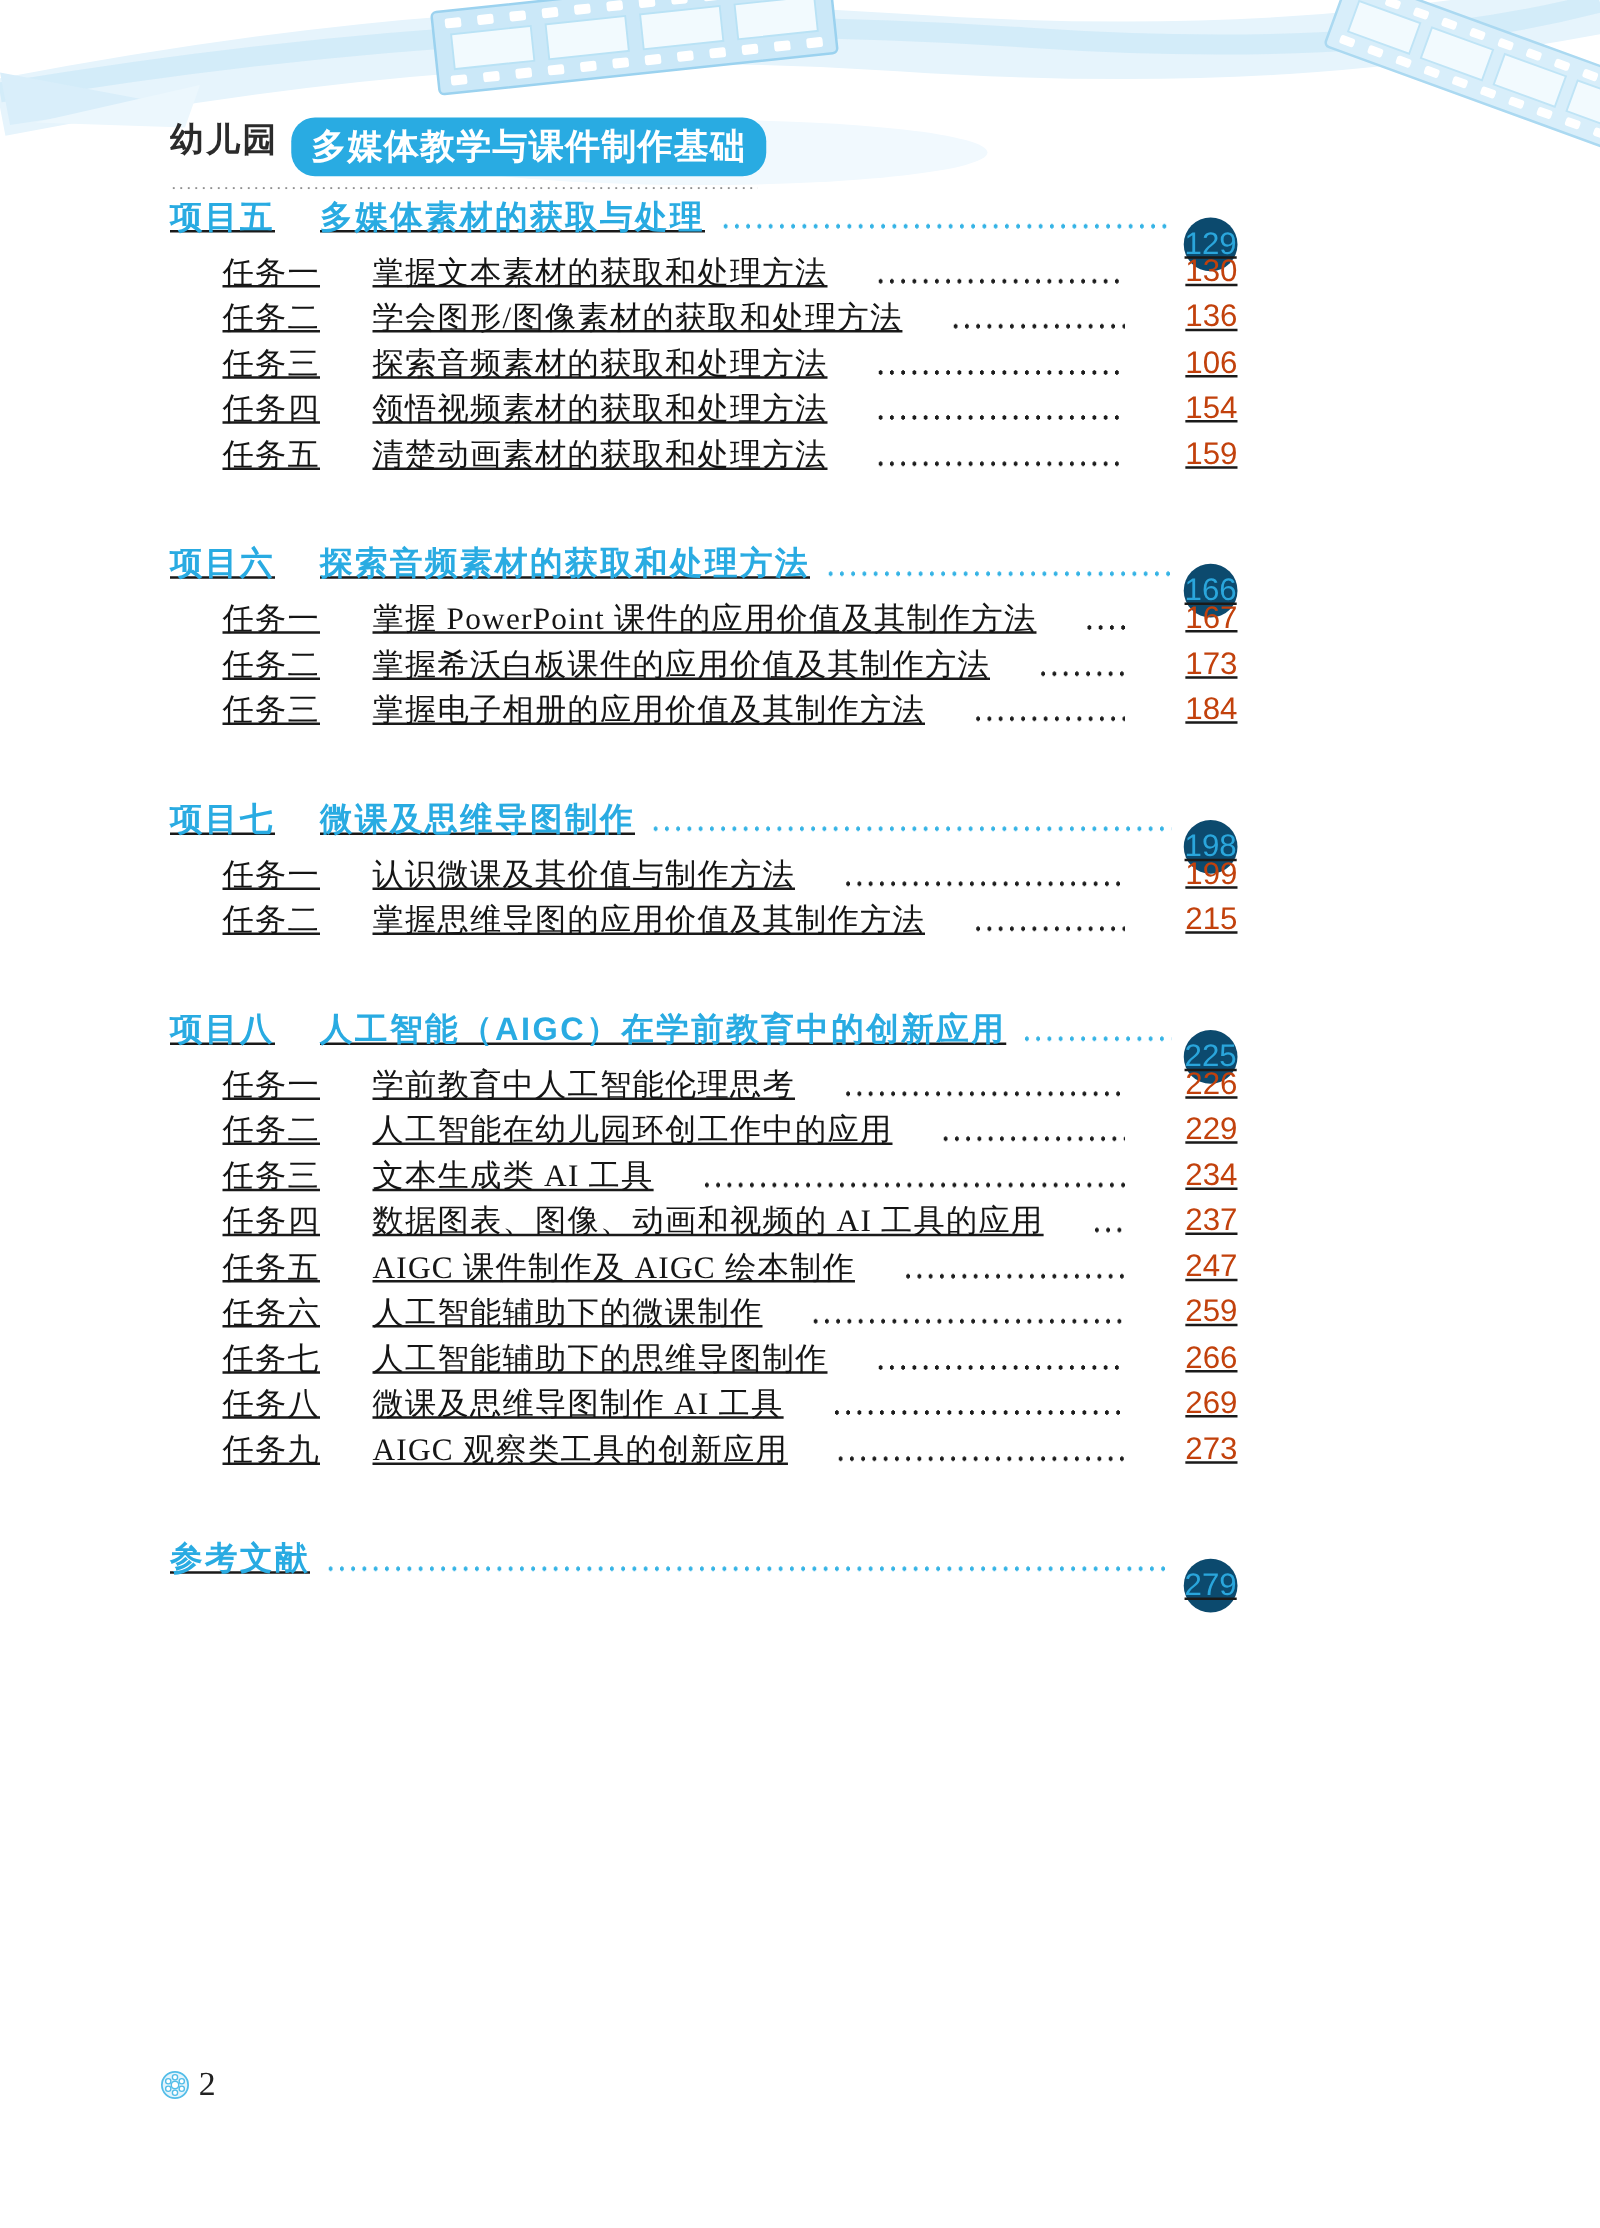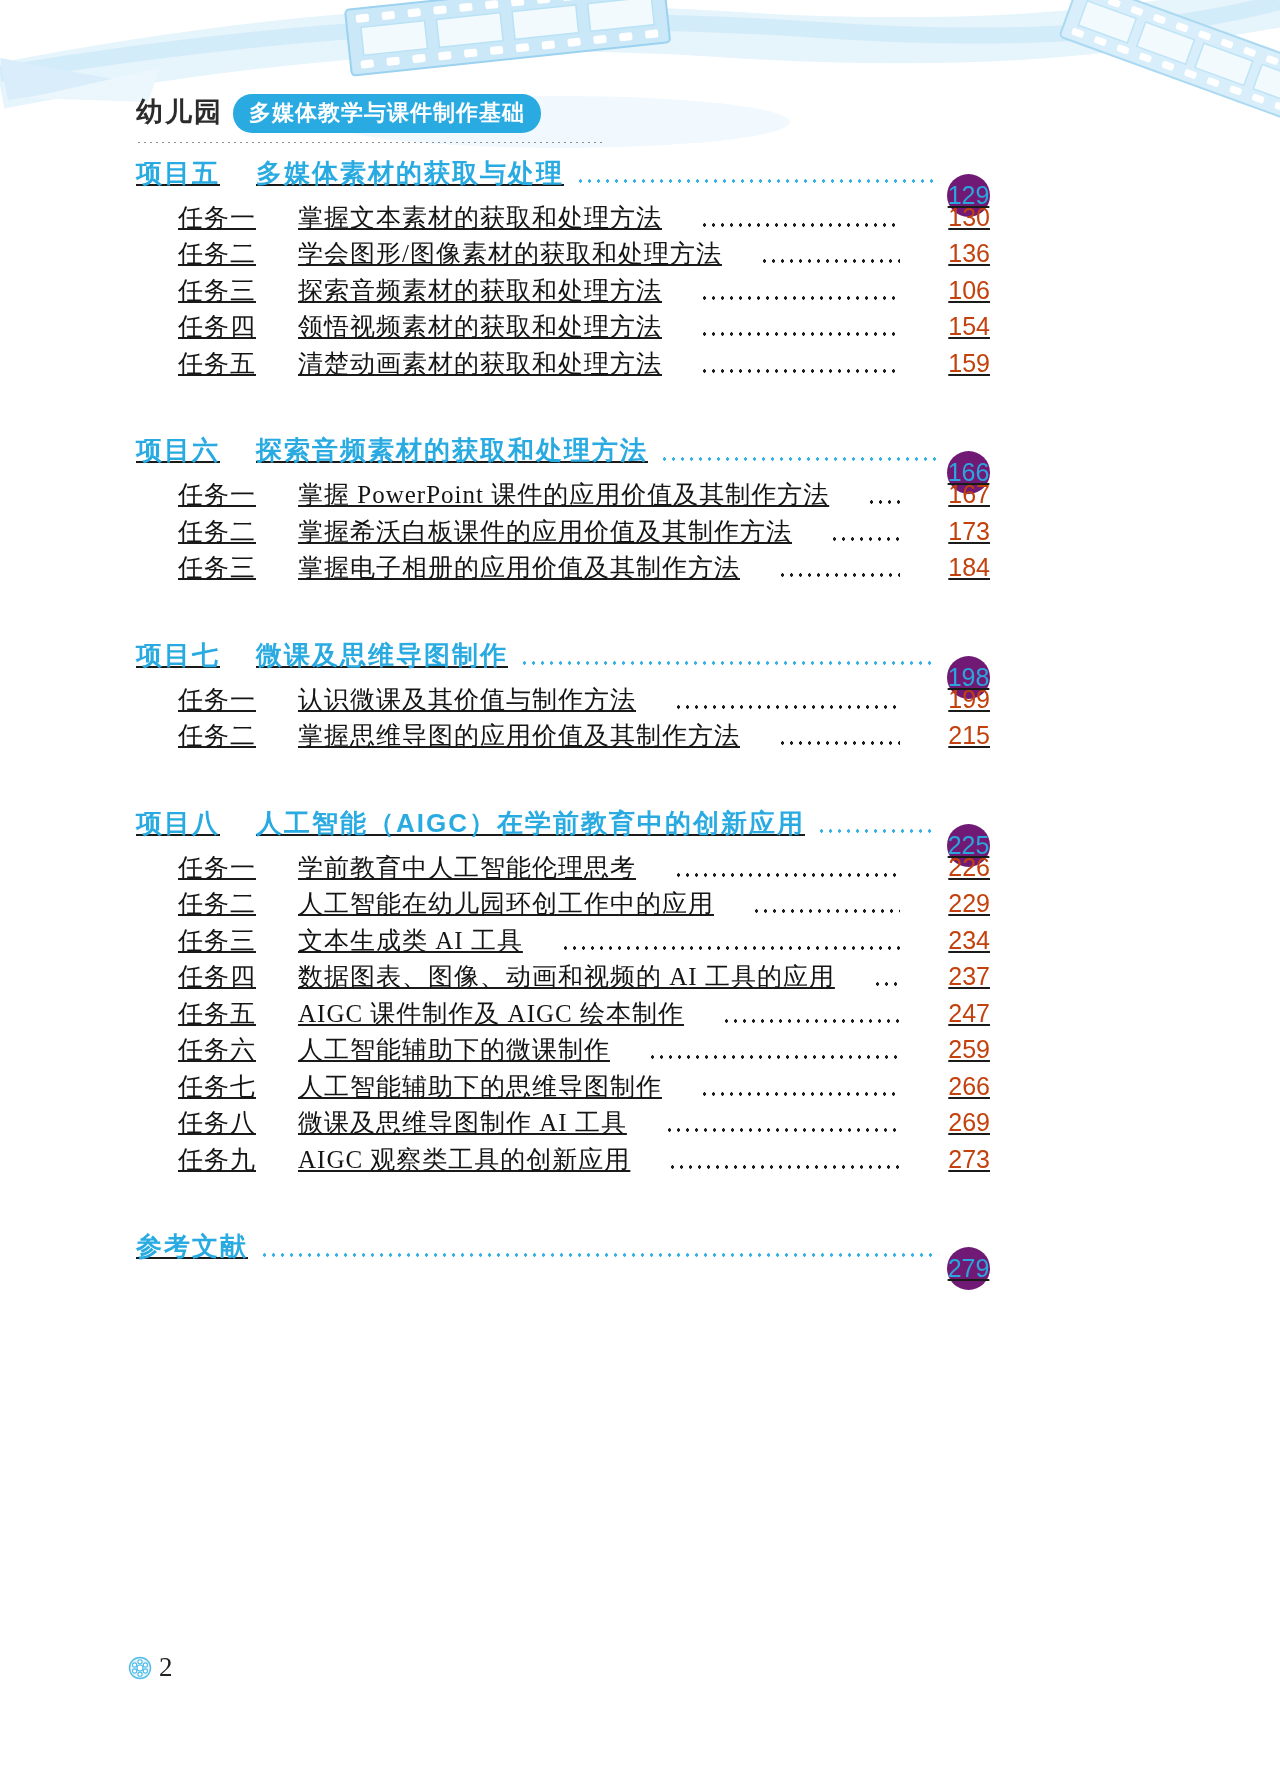--- a/index.html
+++ b/index.html
@@ -11,21 +11,21 @@
 
   
   .header { position:absolute; top:94px; left:136px; }
   .header-line { display:flex; align-items:flex-start; gap:10px; }
   .header-prefix {
     font-family:"Liberation Sans","DejaVu Sans",sans-serif; font-weight:bold;
     font-size:27px; color:#2b2b2b; letter-spacing:2px;
   }
   .header-badge {
     background:#29abe2; color:#ffffff; font-family:Liberation Mono, monospace;
-    font-weight:bold; font-size:22px; padding:4px 16px 5px; border-radius:19px; letter-spacing:1px;
+    font-weight:bold; font-size:28px; padding:4px 16px 5px; border-radius:19px; letter-spacing:1px;
   }
   .header-dots {
     margin-top:8px; height:3px; width:470px;
     background-image:radial-gradient(circle,#8f8f8f 0.9px,transparent 1.1px);
     background-size:6px 3px; background-repeat:repeat-x; background-position:left center;
   }
 
   
   .toc { position:absolute; top:150px; left:136px; width:854px; }
   .toc-section { margin-bottom:46px; }
@@ -47,21 +47,21 @@
     background-size:9px 4px; background-repeat:repeat-x; background-position:left center;
   }
   .row.task .leader { margin-bottom:9px; }
   .row.chapter .leader {
     margin-bottom:13px;
     background-image:radial-gradient(circle,#35b3e5 1.6px,transparent 1.85px);
   }
 
   .page-bubble {
     flex:none; width:43px; height:43px; border-radius:50%;
-    background:#701a75; color:#2aa6dc;
+    background:#0c4a6e; color:#2aa6dc;
     font-family:"Liberation Sans","DejaVu Sans",sans-serif; font-size:25px;
     display:flex; align-items:center; justify-content:center;margin-top:44px;
   }
   .page-num {
     flex:none; width:54px; text-align:right;
     font-family:"Liberation Sans","DejaVu Sans",sans-serif; font-size:25px; color:#c2410c;
   }
 
   
   .footer { position:absolute; left:128px; top:1652px; display:flex; align-items:center; gap:7px; }

